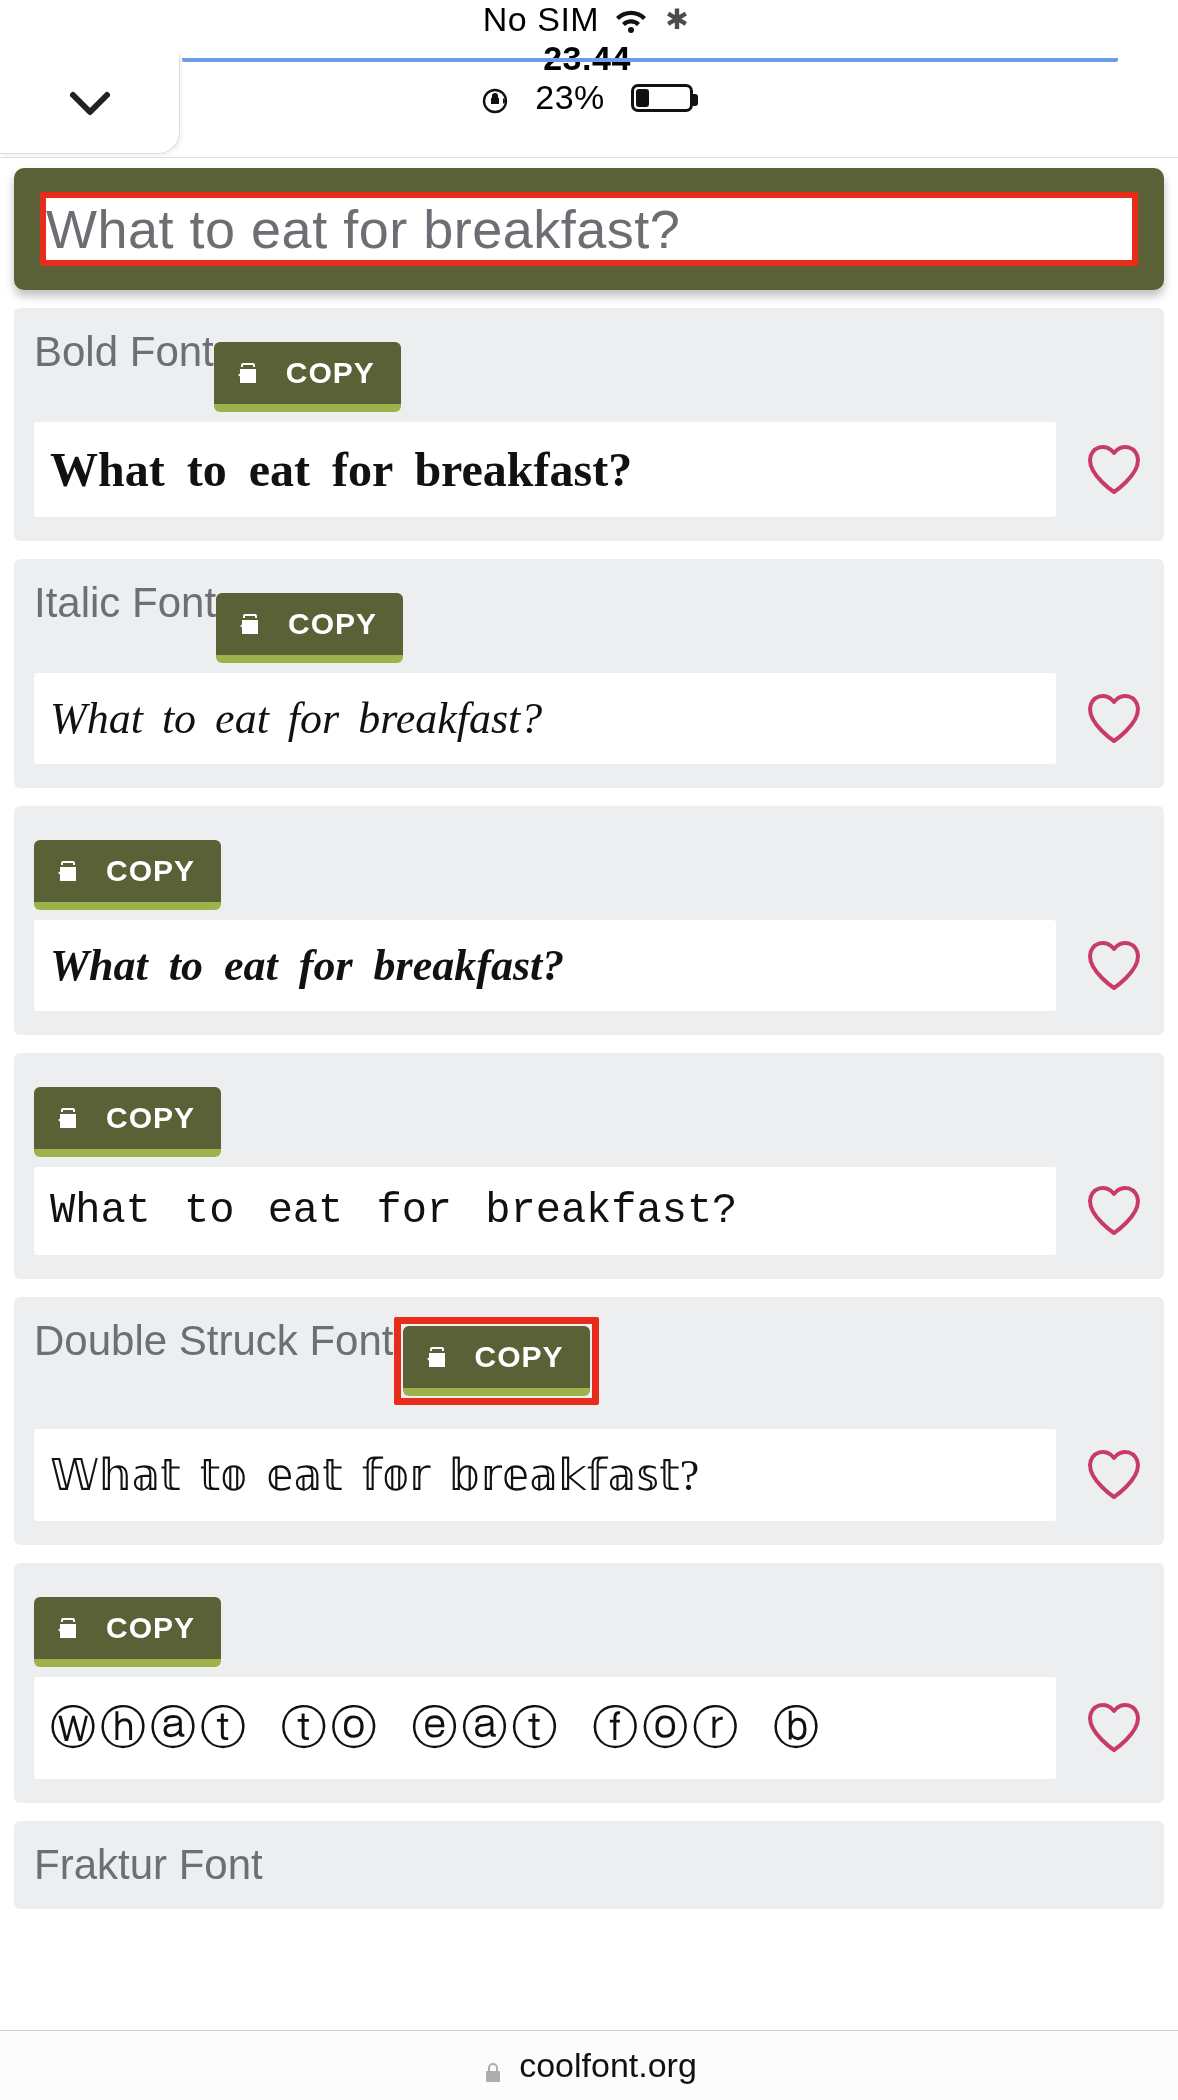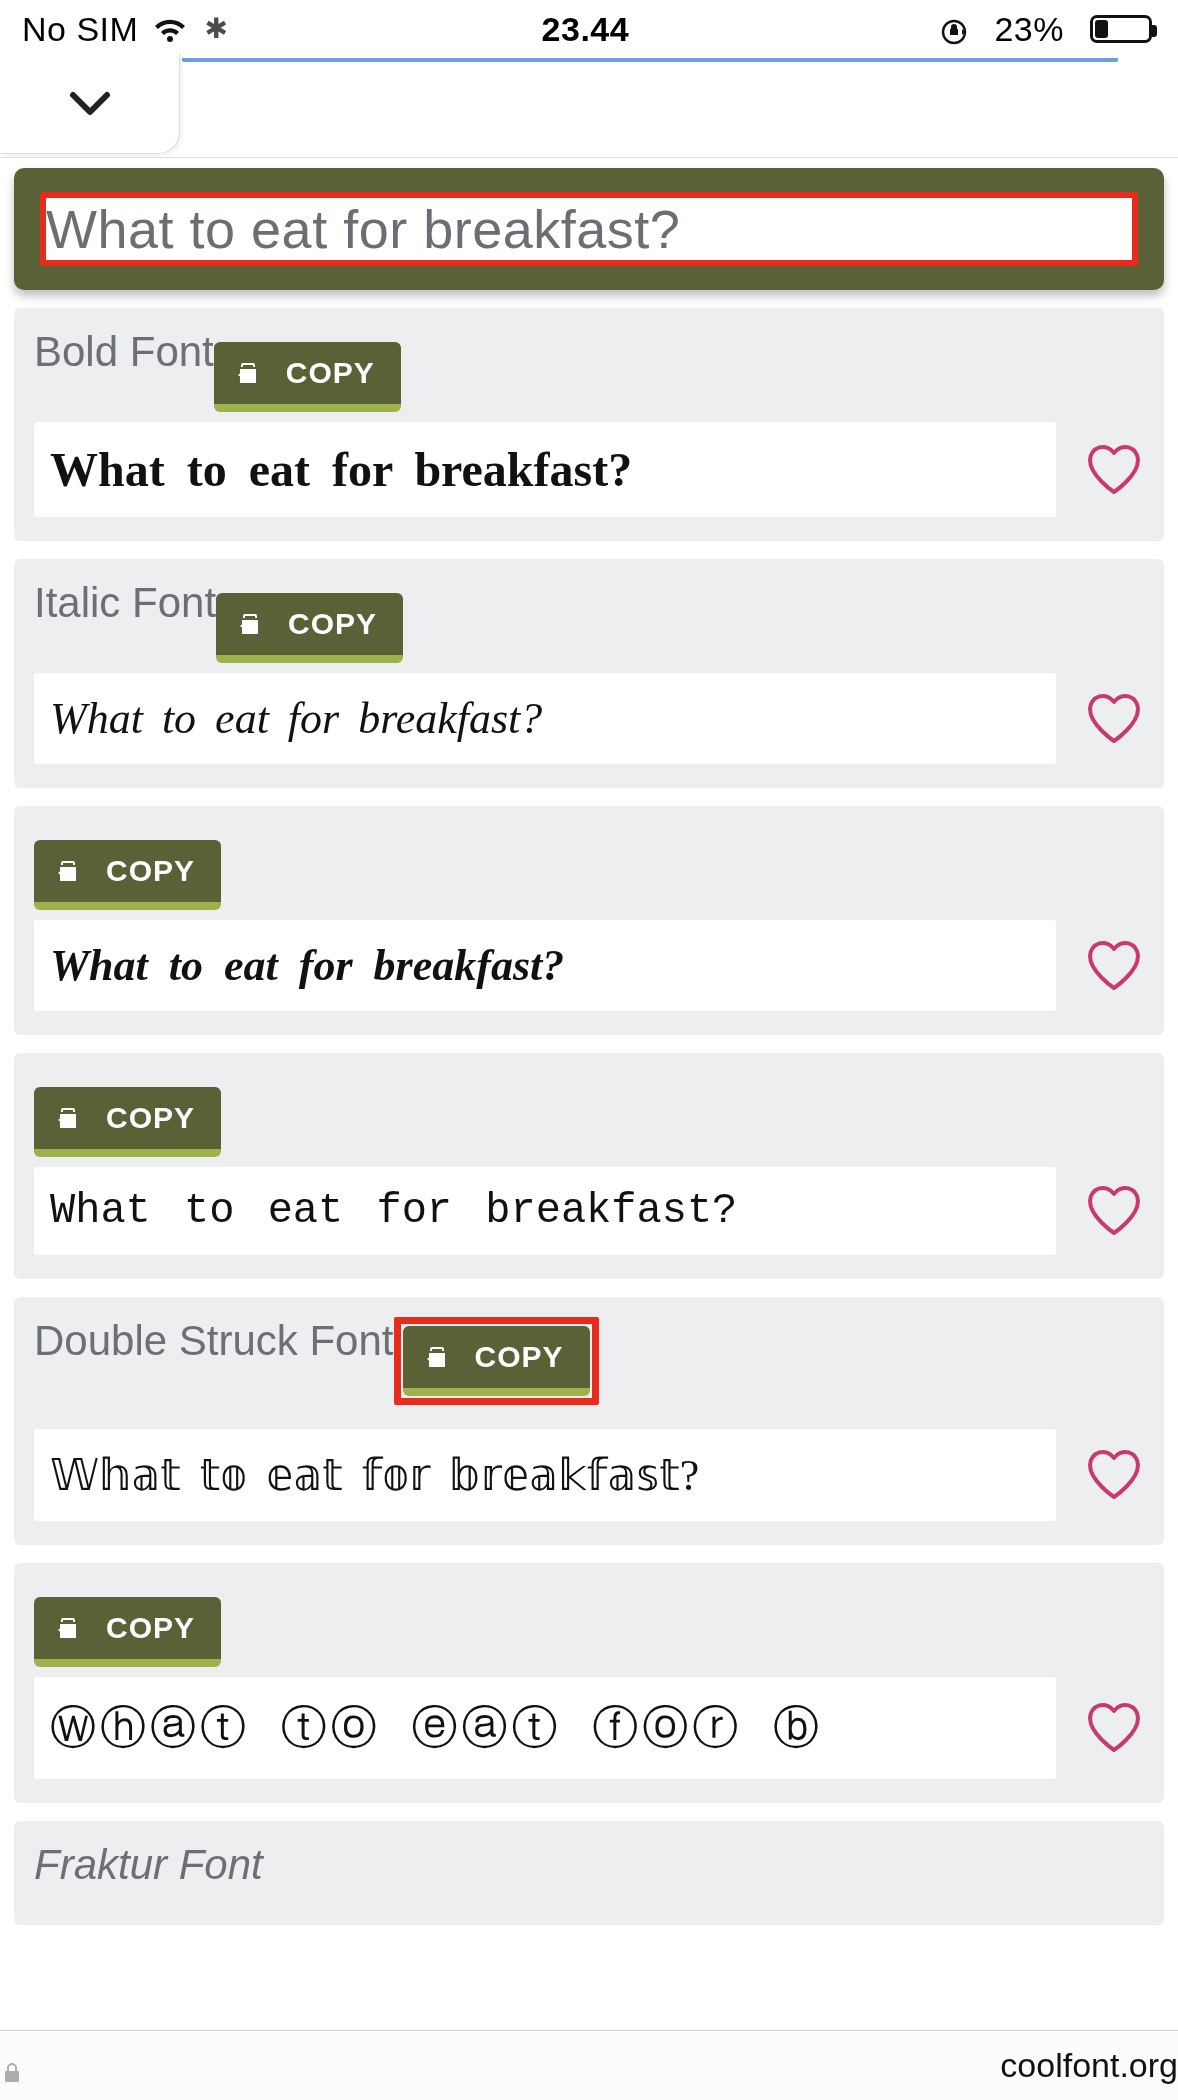--- a/index.html
+++ b/index.html
@@ -1,20 +1,20 @@
 <!DOCTYPE html>
 <html><head>
 <meta charset="utf-8">
 <style>
   * { box-sizing: border-box; margin: 0; padding: 0; }
   html, body { width: 1178px; height: 2100px; font-family: -apple-system, Helvetica, Arial, sans-serif; background: #fff; }
   body { display: flex; flex-direction: column; }
 
   
-  .status-bar { height: 58px; display: flex; align-items: center; justify-content: space-between; padding: 0 26px 0 22px; font-size: 34px; font-weight: 500; letter-spacing: 0.5px; }
+  .status-bar { height: 58px; display: flex; align-items: center; justify-content: space-between; padding: 0 26px 0 22px; font-size: 34px; font-weight: 500; letter-spacing: 0.5px; flex-direction: column; }
   .status-left { display: flex; align-items: center; gap: 14px; }
   .status-right { display: flex; align-items: center; gap: 26px; }
   .wifi { width: 36px; height: 28px; position: relative; }
   .wifi svg { width: 100%; height: 100%; }
   .spinner { width: 28px; height: 28px; display: inline-flex; align-items: center; justify-content: center; font-size: 28px; line-height: 1; opacity: .7; }
   .lock-rot { width: 28px; height: 28px; }
   .battery { width: 62px; height: 28px; border: 3px solid #111; border-radius: 7px; position: relative; display: flex; align-items: center; }
   .battery::after { content: ""; position: absolute; right: -8px; top: 7px; width: 5px; height: 12px; background: #111; border-radius: 0 3px 3px 0; }
   .battery .fill { position: absolute; left: 2px; top: 2px; bottom: 2px; width: 23%; background: #111; border-radius: 3px; }
 
@@ -47,25 +47,25 @@
   .heart { width: 60px; height: 60px; flex: 0 0 60px; cursor: pointer; }
   .heart svg { width: 100%; height: 100%; }
 
   .f-bold   { font-family: "Times New Roman", serif; font-weight: 900; font-size: 48px; word-spacing: 10px; }
   .f-italic { font-family: Georgia, "Times New Roman", serif; font-style: italic; word-spacing: 8px; }
   .f-bi     { font-family: Georgia, "Times New Roman", serif; font-style: italic; font-weight: 800; word-spacing: 10px; }
   .f-mono   { font-family: "Courier New", monospace; word-spacing: 8px; font-size: 42px; }
   .f-ds     { font-family: serif; word-spacing: 8px; }
   .f-bubble { font-family: sans-serif; font-size: 46px; letter-spacing: 4px; word-spacing: 14px; }
 
-  .card.cut { margin-bottom: 0; overflow: hidden; height: 104px; padding-bottom: 0; font-style: italic; }
+  .card.cut { margin-bottom: 0; overflow: hidden; height: 88px; padding-bottom: 0; }
   .card.cut .card-head { margin-bottom: 0; }
 
   
-  .urlbar { height: 70px; border-top: 1px solid #cfd1d2; background: #fcfcfd; display: flex; align-items: center; justify-content: space-between; gap: 14px; font-size: 34px; color: #111; }
+  .urlbar { height: 70px; border-top: 1px solid #cfd1d2; background: #fcfcfd; display: flex; align-items: center; justify-content: center; gap: 14px; font-size: 34px; color: #111; }
   .urlbar .padlock { width: 24px; height: 24px; opacity: .55; }
 </style>
 </head>
 <body>
 
 <div class="status-bar">
   <div class="status-left">
     <span>No SIM</span>
     <span class="wifi">
       <svg viewBox="0 0 36 28">

